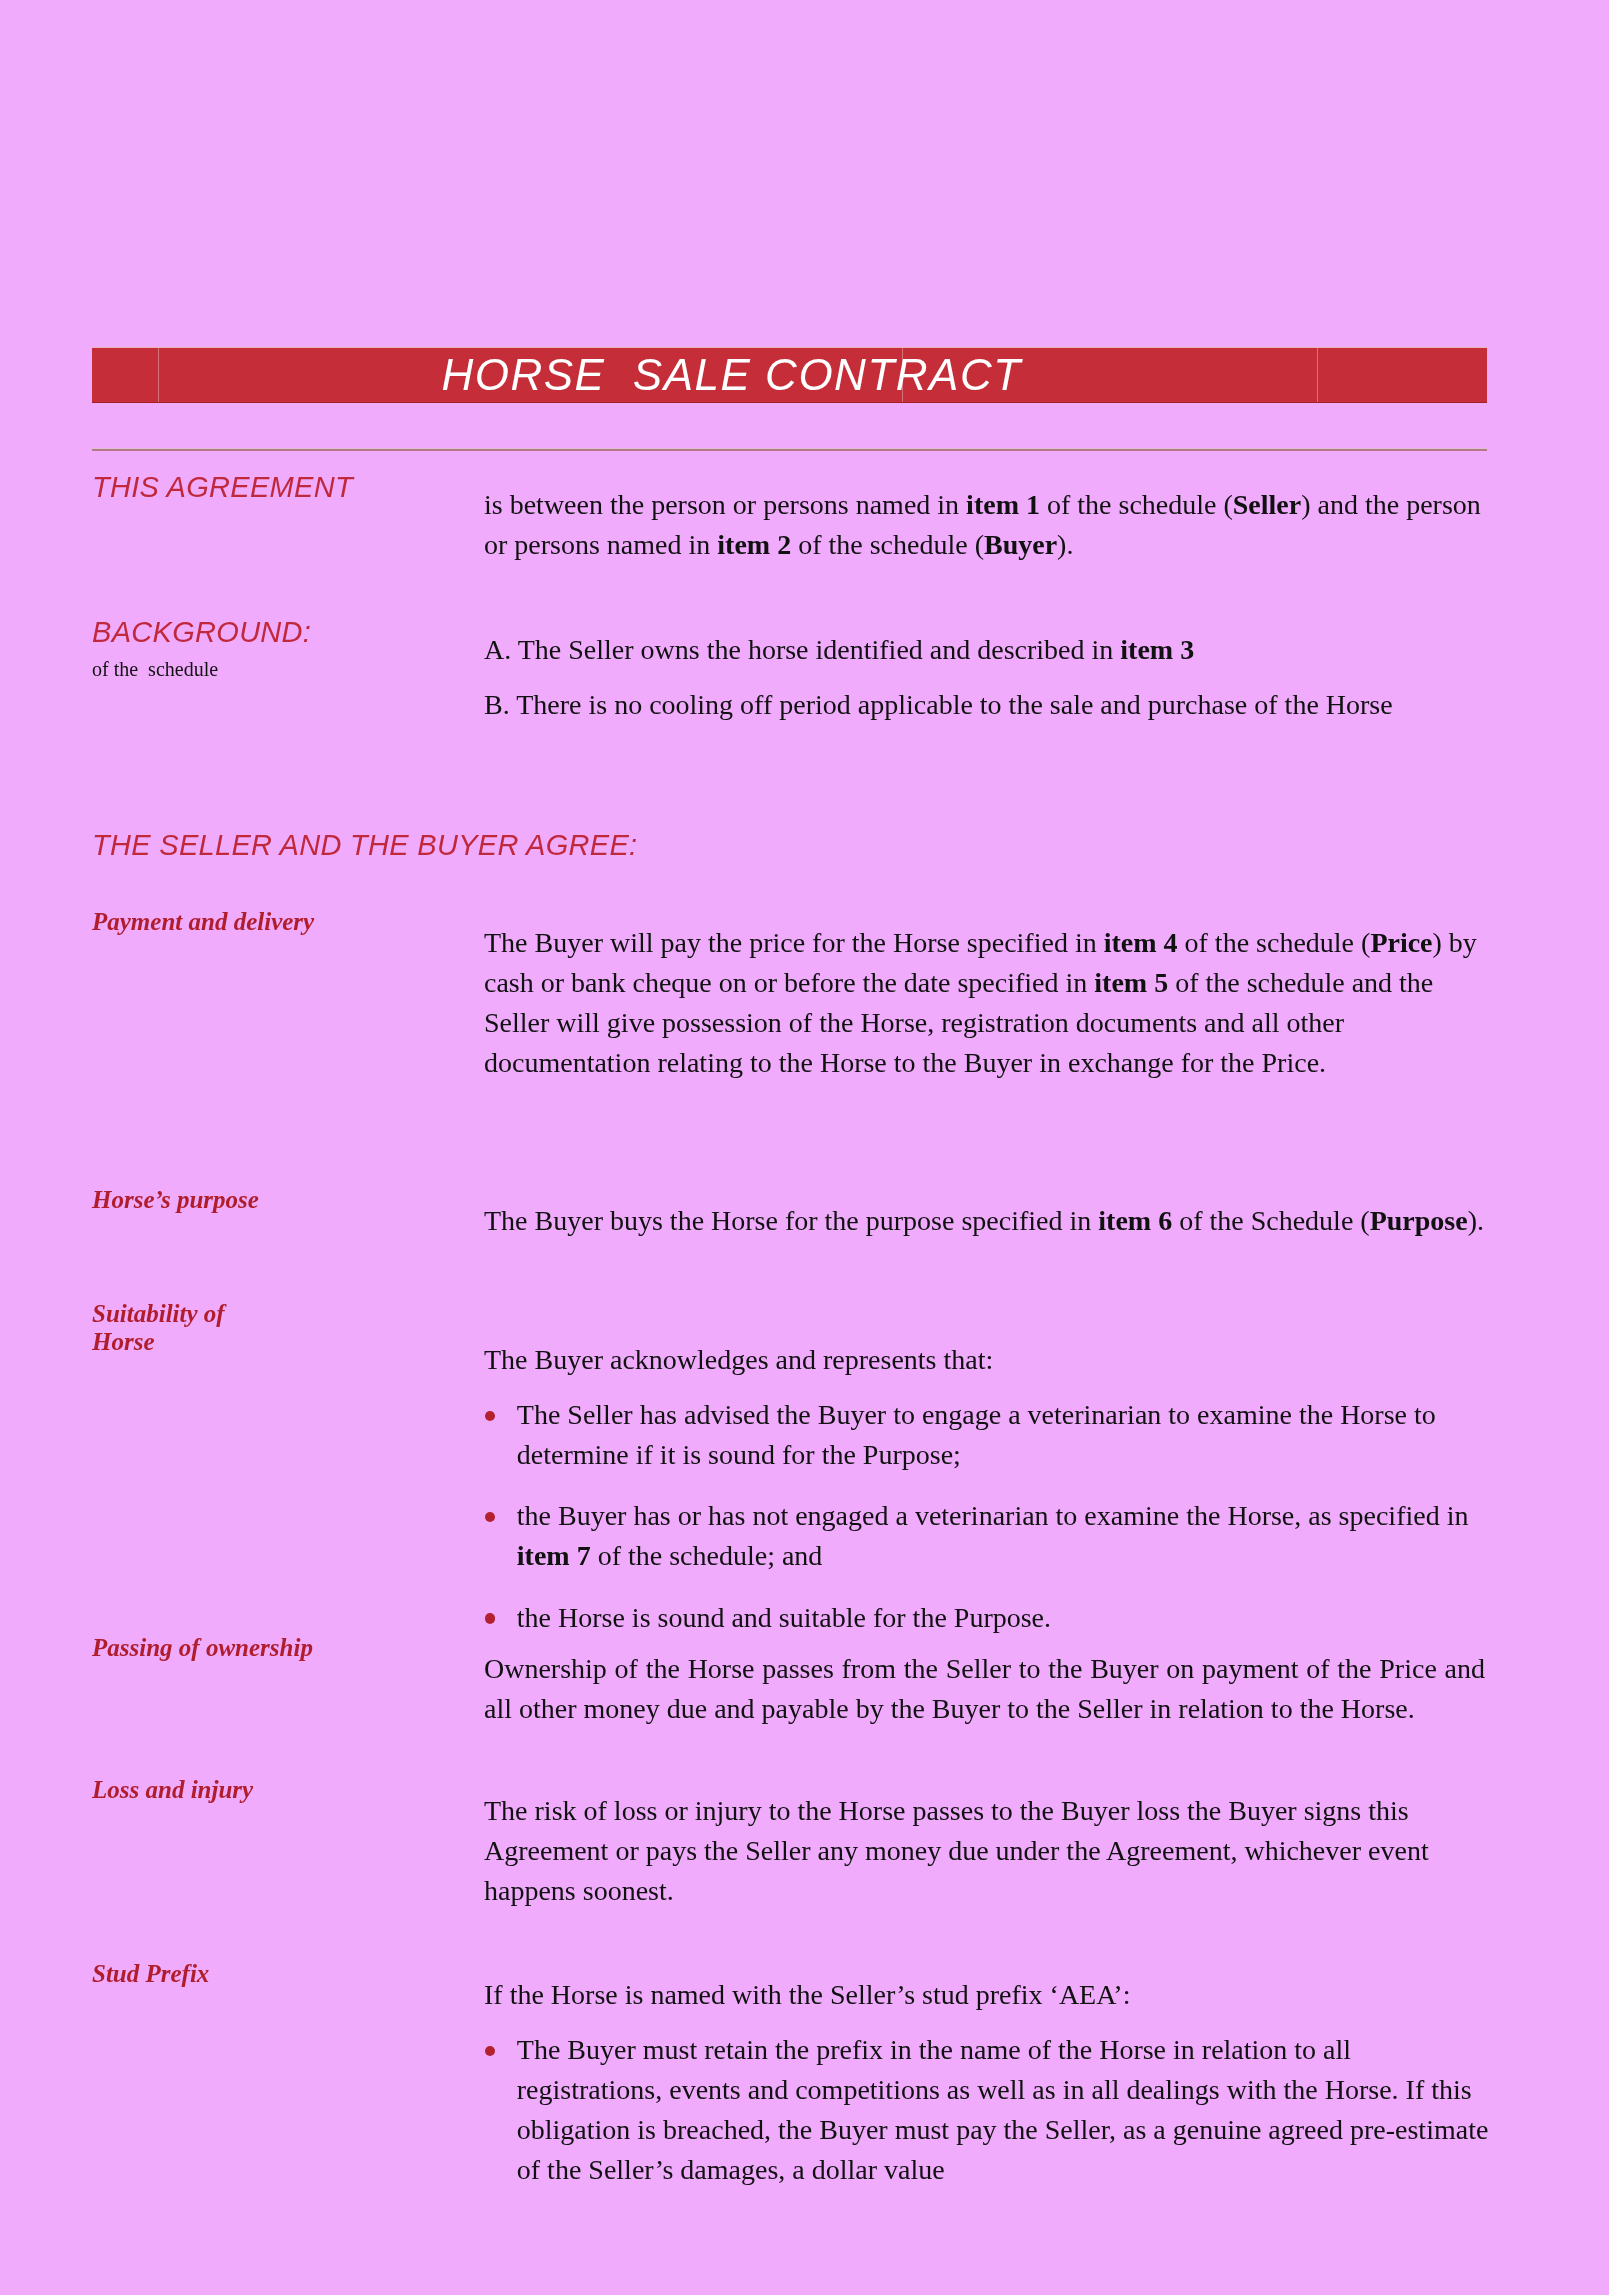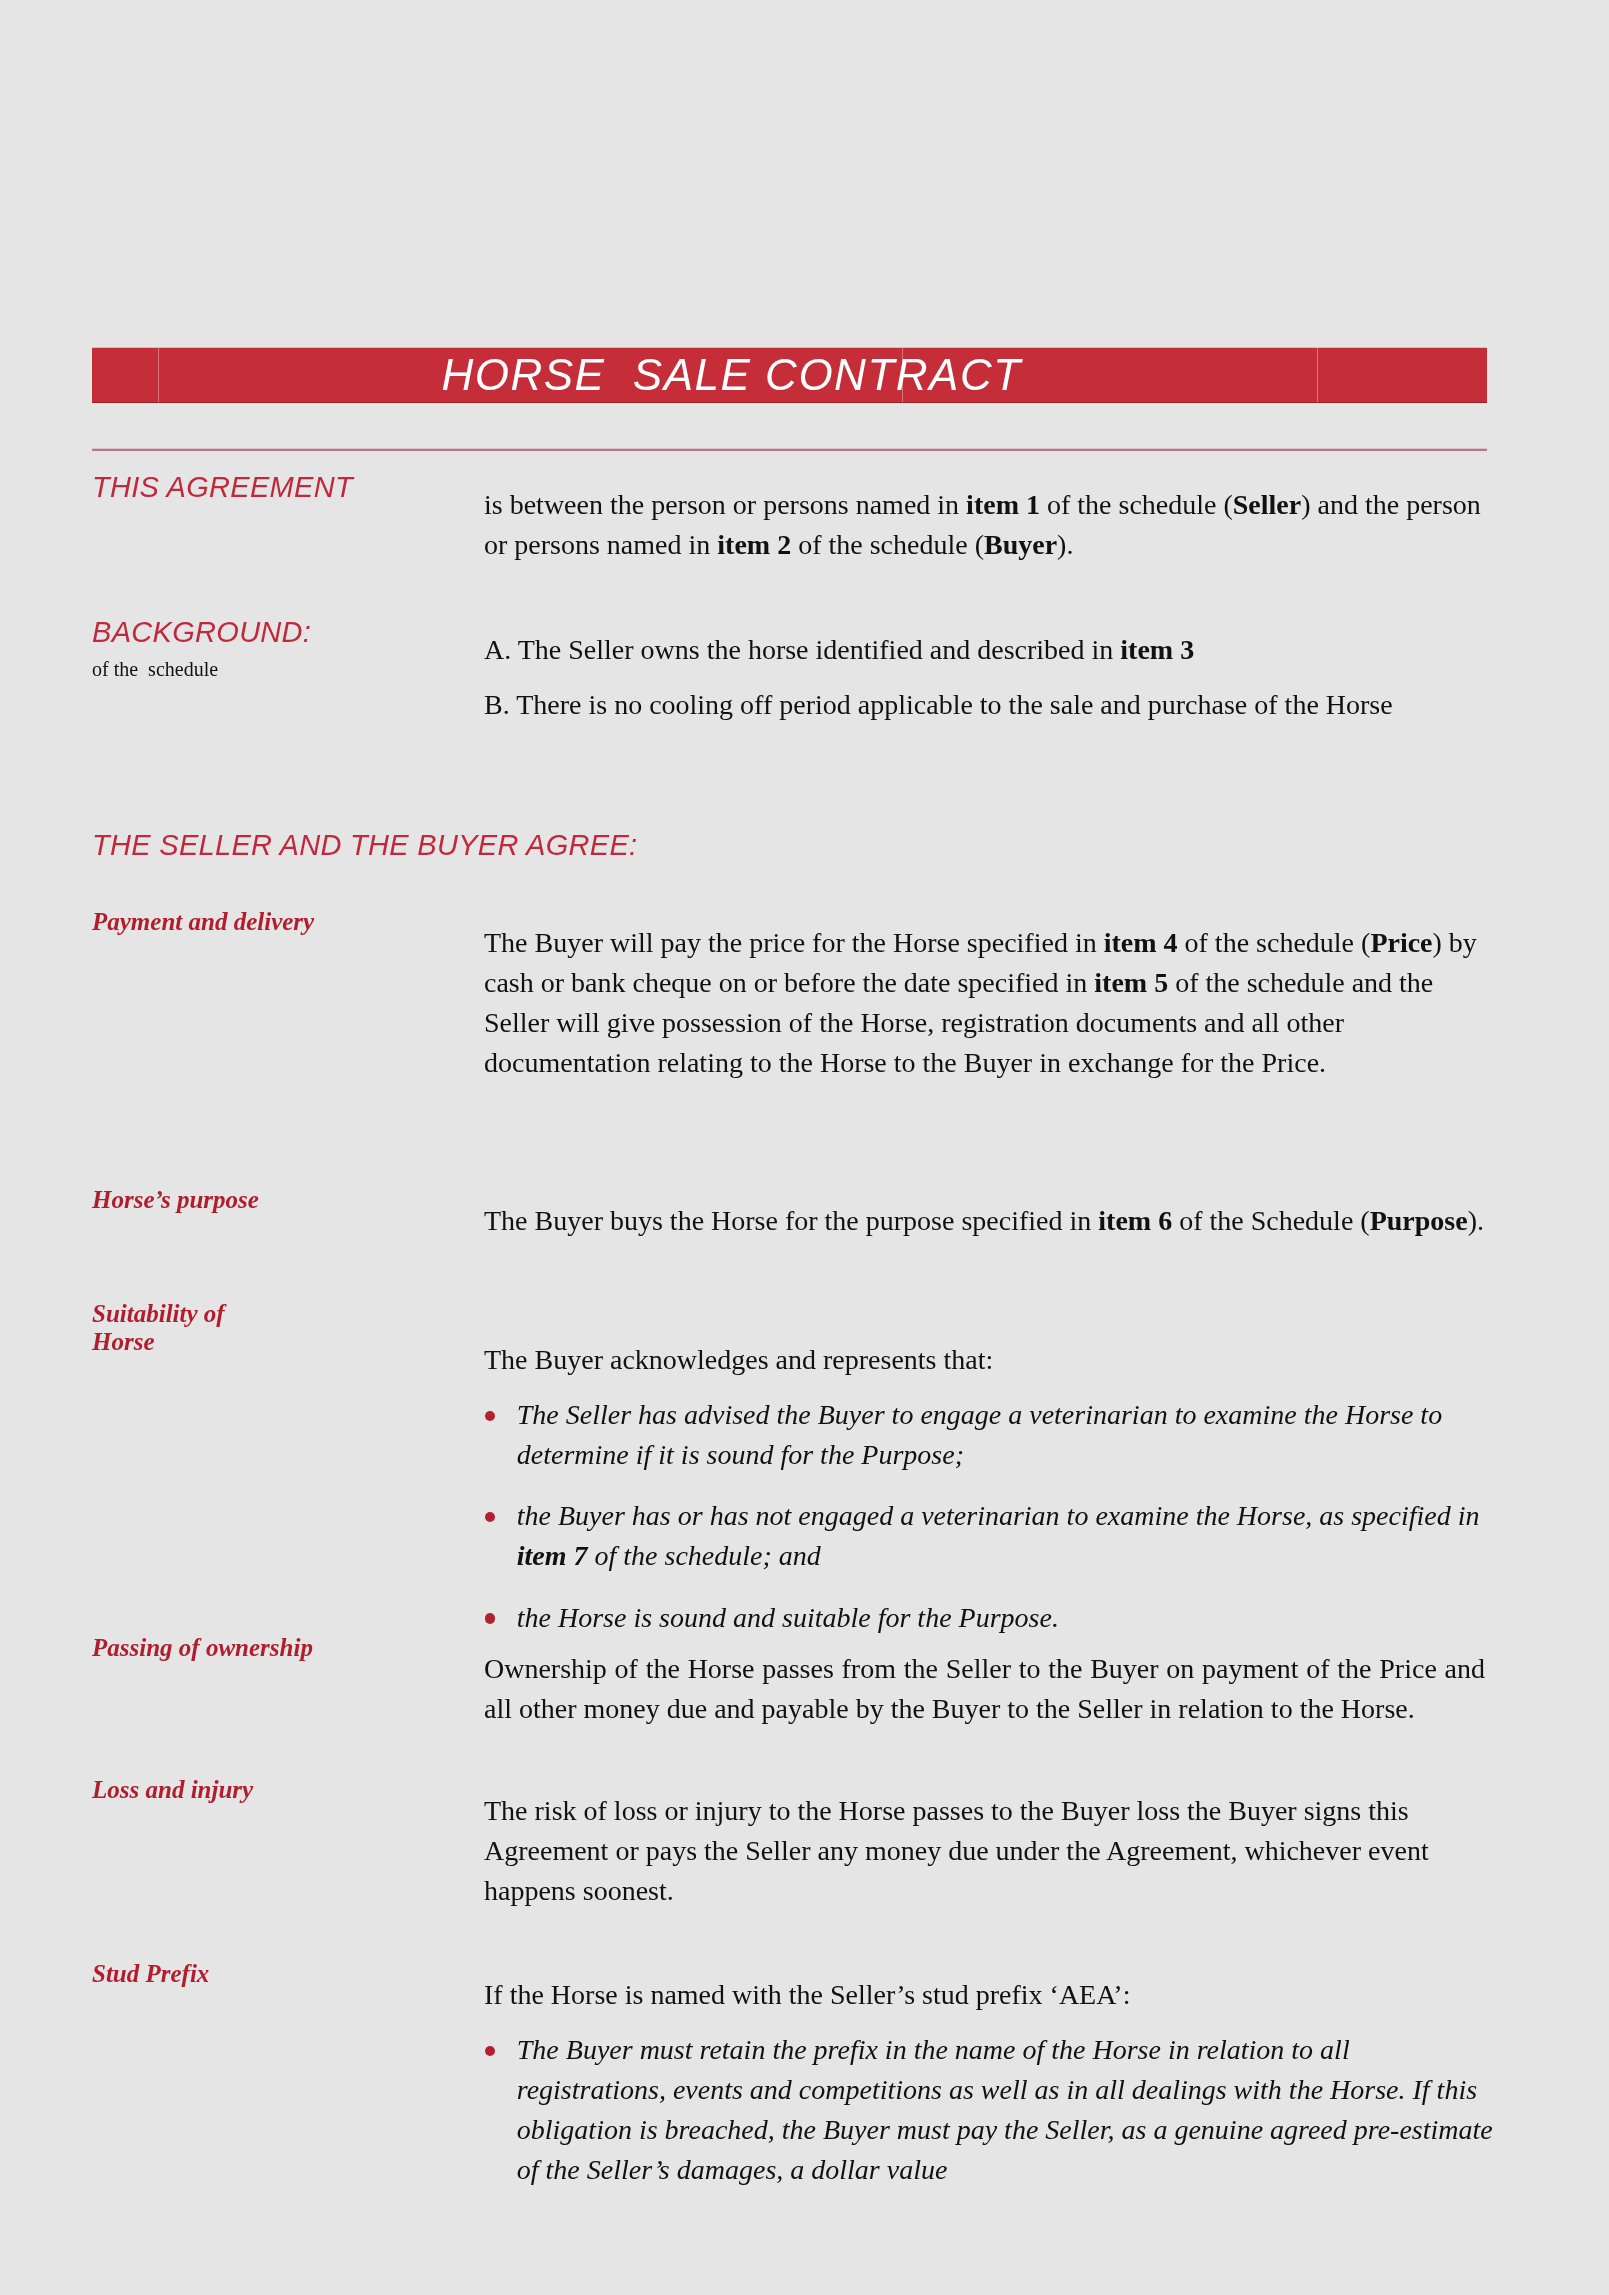--- a/index.html
+++ b/index.html
@@ -14,21 +14,21 @@
     color: #000000;
     overflow: hidden;
     position: relative;
   }
 
   .page {
     position: absolute;
     top: 0; left: 0;
     width: 1610px;
     height: 2296px;
-    background: #e5e5e5;
+    background: #f0abfc;
   }
 
   
   .title-banner {
     position: absolute;
     left: 92px;
     top: 347px;
     width: 1395px;
     height: 56px;
     background: #c52e38;
@@ -150,21 +150,20 @@
     padding: 0;
   }
   ul.bullets li {
     position: relative;
     padding-left: 40px;
     margin: 0 0 0 7.8px;
     font-family: "Liberation Serif", "DejaVu Serif", serif;
     font-size: 28px;
     line-height: 40px;
     color: #111111;
-    font-style: italic;
   }
   ul.bullets li + li { margin-top: 21.3px; }
   ul.bullets li .dot {
     position: absolute;
     left: 7.8px;
     top: 15.5px;
     width: 10.7px;
     height: 10.7px;
     border-radius: 50%;
     background: #b3202f;

